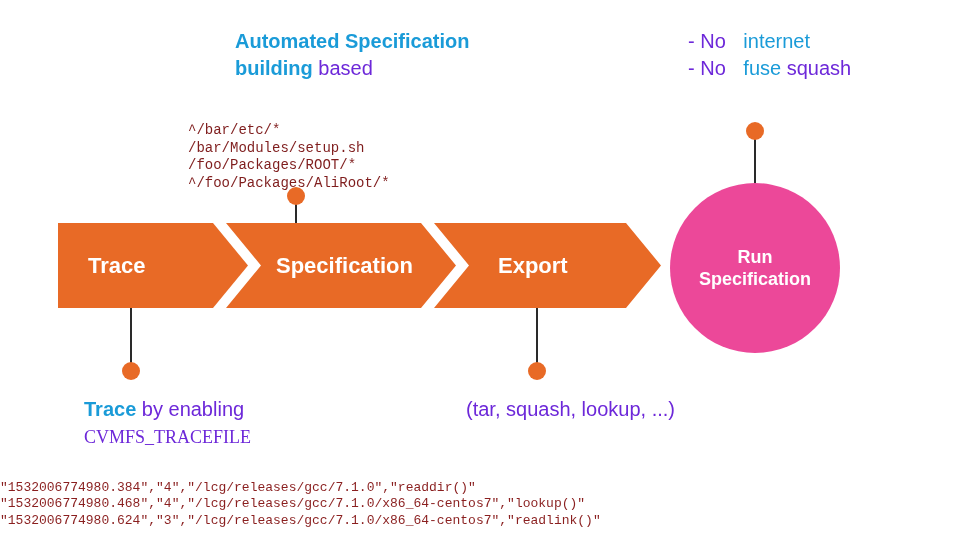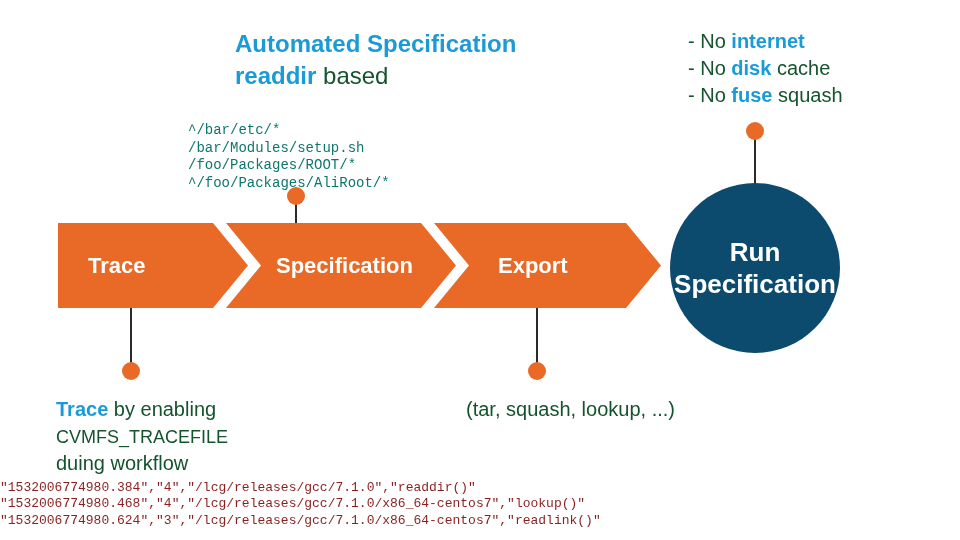--- a/index.html
+++ b/index.html
@@ -7,43 +7,43 @@
     padding: 0;
     width: 960px;
     height: 540px;
     background: #ffffff;
     font-family: "Segoe UI", "Helvetica Neue", Arial, sans-serif;
     overflow: hidden;
     position: relative;
   }
   .abs { position: absolute; }
   .blue   { color: #1a9bd8; }
-  .black  { color: #14532d; }
+  .black  { color: #6d28d9; }
 
   
   .ann-spec {
     left: 235px; top: 28px;
-    font-size: 24px; font-weight: 600;
+    font-size: 20px; font-weight: 600;
     line-height: 1.35;
   }
   .ann-spec .black { font-weight: 400; margin-top: 16px; }
 
   .ann-run {
     left: 688px; top: 28px;
     font-size: 20px; font-weight: 400;
     line-height: 1.35;
   }
-  .ann-run .blue { font-weight: 700; }
+  .ann-run .blue { font-weight: 400; margin-left: 12px; }
 
   
   .pathlist {
     left: 188px; top: 122px;
     font-family: Consolas, "Courier New", monospace;
     font-size: 14px; line-height: 1.25;
-    color: #0f766e;
+    color: #7f1d1d;
     white-space: pre;
   }
 
   
   .chevron-row {
     left: 58px; top: 223px;
     width: 605px; height: 85px;
   }
   .chevron-row svg { display:block; }
 
@@ -55,27 +55,27 @@
     top: 50%;
     transform: translateY(-50%);
     white-space: nowrap;
   }
 
   
   .circle {
     left: 670px; top: 183px;
     width: 170px; height: 170px;
     border-radius: 50%;
-    background: #0c4a6e;
+    background: #ec4899;
     display: flex;
     align-items: center;
     justify-content: center;
     text-align: center;
     color: #fff;
-    font-size: 26px;
+    font-size: 18px;
     font-weight: 700;
     line-height: 1.25;
   }
 
   
   .vline {
     width: 2px;
     background: #2a2a2a;
   }
   .dot {
@@ -95,26 +95,26 @@
   
   .export-line{ left: 536px; top: 308px; height: 60px; }
   .export-dot { left: 528px; top: 362px; }
 
   
   .run-line { left: 754px; top: 130px; height: 53px; }
   .run-dot  { left: 746px; top: 122px; }
 
   
   .ann-trace {
-    left: 56px; top: 396px;
+    left: 84px; top: 396px;
     font-size: 20px; font-weight: 400;
     line-height: 1.35;
   }
   .ann-trace .blue { font-weight: 600; }
-  .mono { font-family: Liberation Sans, sans-serif; font-size: 18px; }
+  .mono { font-family: Liberation Serif, serif; font-size: 18px; }
 
   .ann-export {
     left: 466px; top: 396px;
     font-size: 20px; font-weight: 400;
     line-height: 1.35;
   }
   .ann-export .blue { font-weight: 600; }
 
   
   .trace-log {
@@ -124,30 +124,27 @@
     color: #8a1f1f;
     white-space: pre;
   }
 </style>
 </head>
 <body>
 
 <div class="abs ann-spec">
   <div><span class="blue">Automated Specification</span></div>
   <div>
-    <span class="blue">readdir</span><span class="black"> based</span>
+    <span class="blue">building</span><span class="black"> based</span>
   </div>
 </div>
 
 <div class="abs ann-run">
   <div>
     <span class="black">- No </span><span class="blue">internet</span>
-  </div>
-  <div>
-    <span class="black">- No </span><span class="blue">disk</span><span class="black"> cache</span>
   </div>
   <div>
     <span class="black">- No </span><span class="blue">fuse</span><span class="black"> squash</span>
   </div>
 </div>
 
 <div class="abs pathlist">^/bar/etc/*
 /bar/Modules/setup.sh
 /foo/Packages/ROOT/*
 ^/foo/Packages/AliRoot/*</div>
@@ -183,21 +180,20 @@
 <div class="abs dot trace-dot"></div>
 
 <div class="abs vline export-line"></div>
 <div class="abs dot export-dot"></div>
 
 <div class="abs ann-trace">
   <div>
     <span class="blue" style="font-weight:600">Trace</span><span class="black"> by enabling</span>
   </div>
   <div><span class="black mono">CVMFS_TRACEFILE</span></div>
-  <div><span class="black">duing workflow</span></div>
 </div>
 
 <div class="abs ann-export">
   <div><span class="black">(tar, squash, lookup, ...)</span></div>
 </div>
 
 <div class="abs trace-log">"1532006774980.384","4","/lcg/releases/gcc/7.1.0","readdir()"
 "1532006774980.468","4","/lcg/releases/gcc/7.1.0/x86_64-centos7","lookup()"
 "1532006774980.624","3","/lcg/releases/gcc/7.1.0/x86_64-centos7","readlink()"</div>
 

